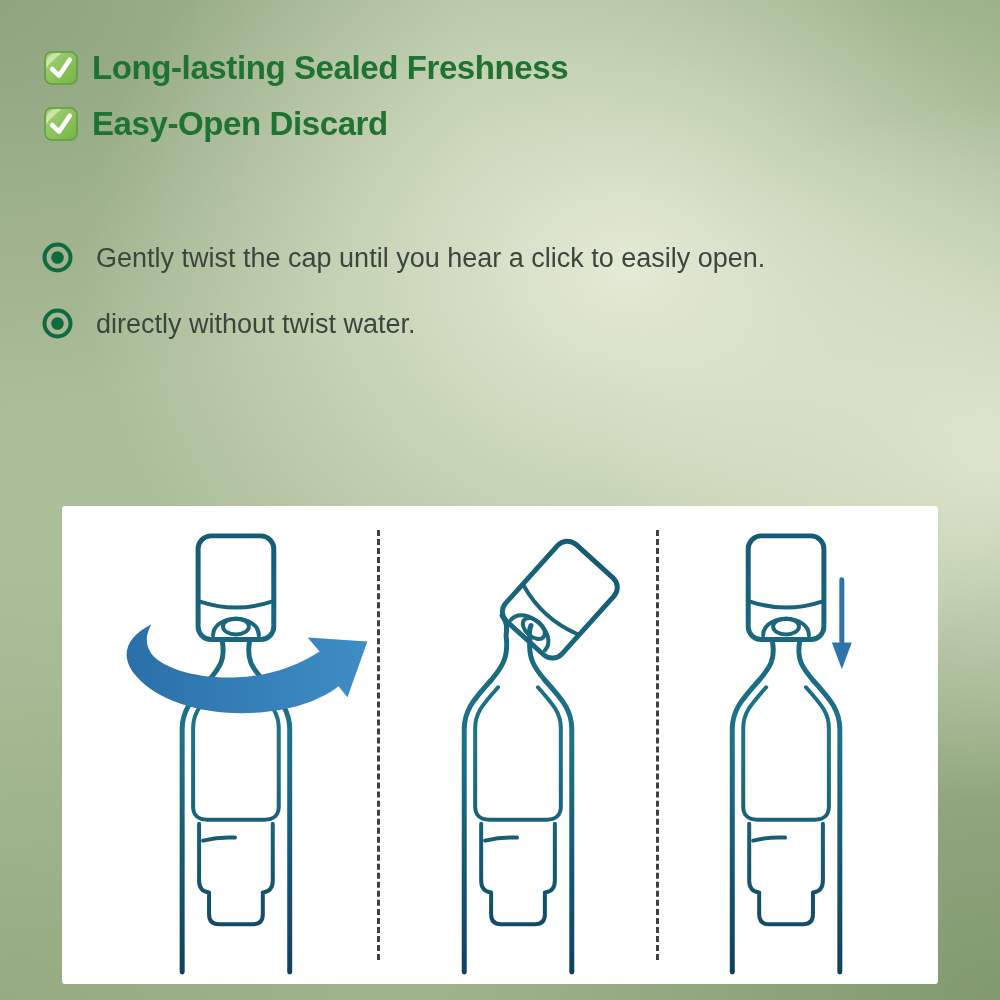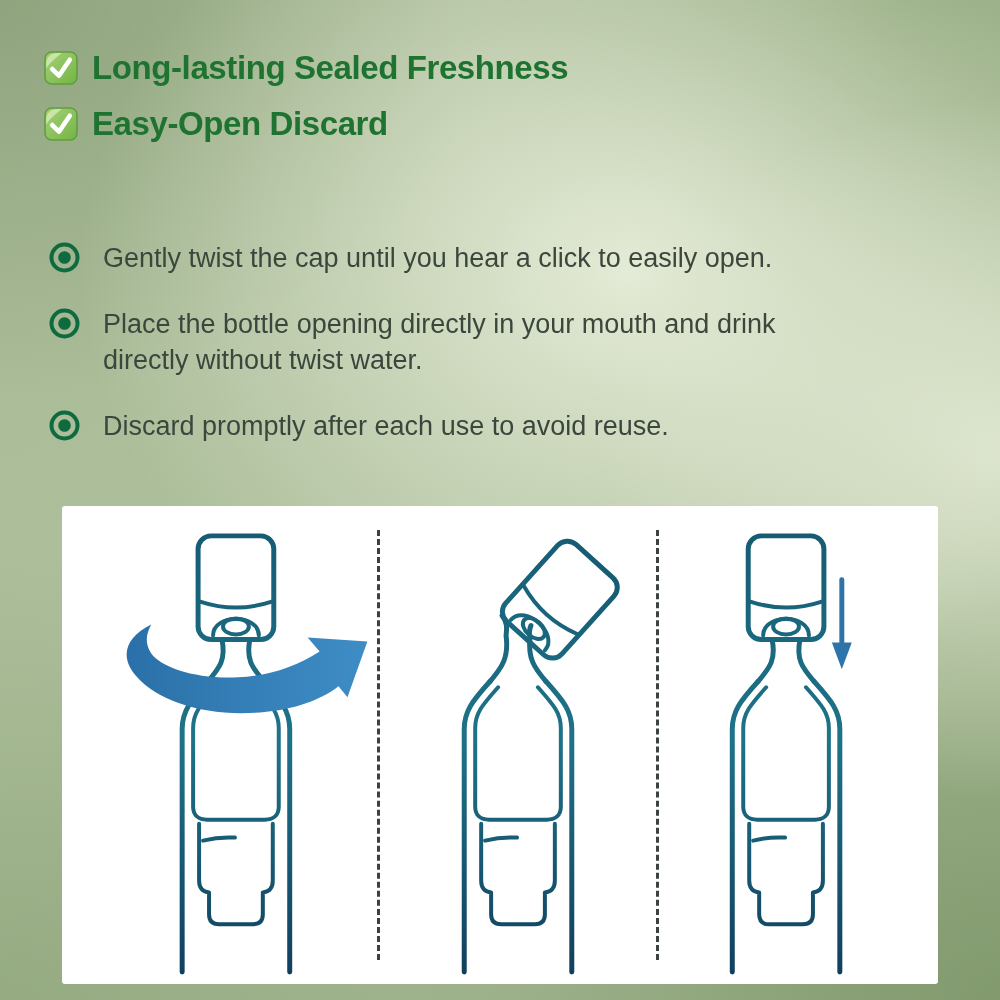--- a/index.html
+++ b/index.html
@@ -18,21 +18,21 @@
       radial-gradient(60% 50% at 100% 100%, rgba(110,137,90,0.6), rgba(110,137,90,0) 100%),
       linear-gradient(160deg, #a7b995 0%, #adbf9b 50%, #9eb28b 100%);
   }
   .features { position:absolute; left:44px; top:51px;text-align:center; }
   .feature-row { display:flex; align-items:center; height:34px; margin-bottom:22px; }
   .cb { width:34px; height:34px; flex:none; margin-right:14px; }
   .feature-label {
     font-size:33px; font-weight:bold; color:#1e7330;
     letter-spacing:-0.4px; white-space:nowrap;
   }
-  .instructions { position:absolute; left:49px; top:240px; }
+  .instructions { position:absolute; left:42px; top:240px; }
   .inst-row { display:flex; align-items:flex-start; margin-bottom:30px; }
   .bullet { width:31px; height:31px; flex:none; margin-top:2px; margin-right:23px; }
   .inst-text { font-size:27px; color:#3b463d; line-height:36px; }
   .inst-text div { white-space:nowrap; }
   .panel {
     position:absolute; left:62px; top:506px; width:876px; height:478px;
     background:#ffffff; border-radius:3px;
   }
   .divider {
     position:absolute; top:24px; height:430px; width:0;
@@ -95,33 +95,21 @@
       </div>
     </div>
     <div class="inst-row">
       <span class="bullet">
         <svg width="31" height="31" viewBox="0 0 31 31">
           <circle cx="15.5" cy="15.5" r="13" stroke="#0e6b40" stroke-width="4" fill="none"></circle>
           <circle cx="15.5" cy="15.5" r="6.3" fill="#0e6b40"></circle>
         </svg>
       </span>
       <div class="inst-text">
-        <div>Place the bottle opening directly in your mouth and drink</div>
         <div>directly without twist water.</div>
-      </div>
-    </div>
-    <div class="inst-row">
-      <span class="bullet">
-        <svg width="31" height="31" viewBox="0 0 31 31">
-          <circle cx="15.5" cy="15.5" r="13" stroke="#0e6b40" stroke-width="4" fill="none"></circle>
-          <circle cx="15.5" cy="15.5" r="6.3" fill="#0e6b40"></circle>
-        </svg>
-      </span>
-      <div class="inst-text">
-        <div>Discard promptly after each use to avoid reuse.</div>
       </div>
     </div>
   </div>
 
   <div class="panel">
     <div class="divider d1"></div>
     <div class="divider d2"></div>
 
     <svg class="step s1" width="316" height="478" viewBox="0 0 316 480">
       <defs>

